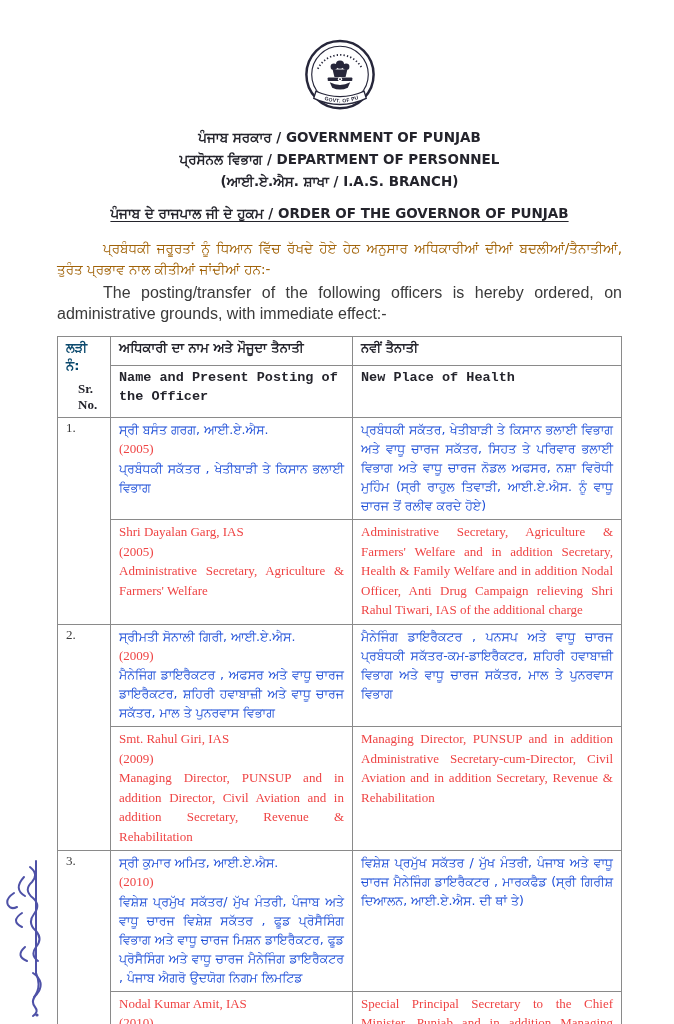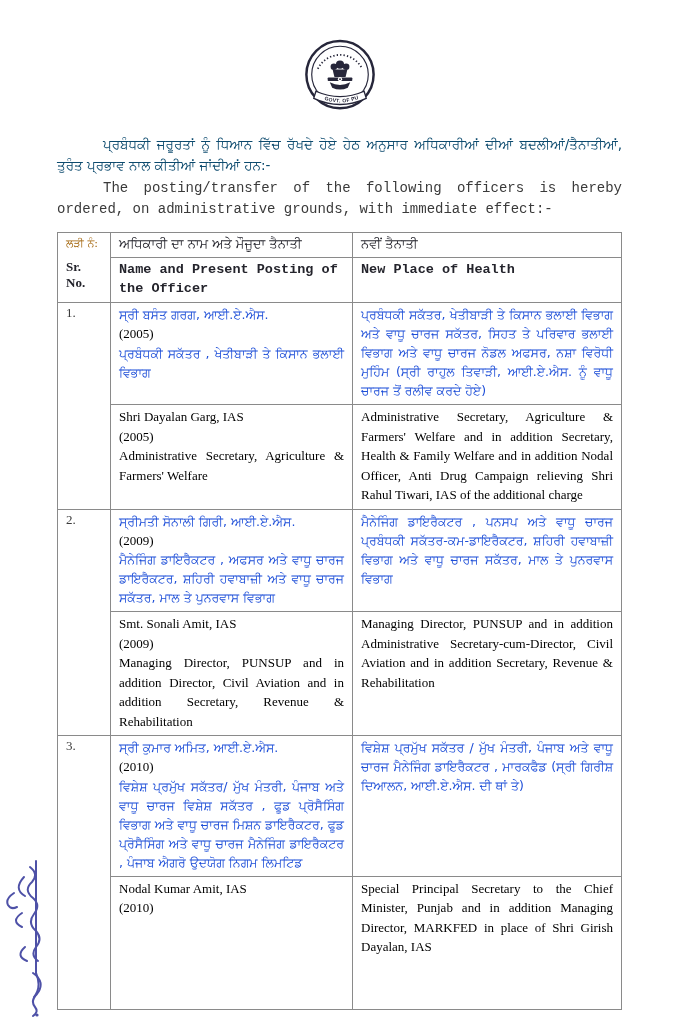--- a/index.html
+++ b/index.html
@@ -21,41 +21,41 @@
 
   
   .hdr { text-align:center; }
   .hdr-line { font-size: 13.5px; font-weight: bold; line-height: 22px; color:#24242c;
               font-family: "DejaVu Sans", "Liberation Serif", sans-serif; }
   .order-line { margin-top: 13px; font-size: 13.5px; font-weight: bold; color:#24242c;
                 text-decoration: underline; text-underline-offset: 3px; }
 
   
   .intro { margin-top: 16px; }
-  .p-pa { font-size: 13.5px; line-height: 21px; text-align: justify; text-indent: 46px; color:#0c4a6e; }
-  .p-en { font-family: Liberation Mono, monospace; font-size: 14px; line-height: 21px;
+  .p-pa { font-size: 13.5px; line-height: 21px; text-align: justify; text-indent: 46px; color:#a16207; }
+  .p-en { font-family: Liberation Sans, sans-serif; font-size: 16px; line-height: 21px;
           text-align: justify; text-indent: 46px; margin-top: 2px; color:#3a3a3a; }
 
   
   table.order-table { border-collapse: collapse; width: 100%; margin-top: 12px; table-layout: fixed; }
   .order-table td { border: 1.5px solid #8a8a8a; vertical-align: top; padding: 2px 8px 4px 8px; }
   .c-sr  { width: 53px; }
   .c-name{ width: 242px; }
 
   .pa-txt { font-size: 12.5px; line-height: 19px; color:#1d4ed8; text-align: justify; }
   .en-txt { font-family:"Liberation Serif", serif; font-size: 13px; line-height: 19.5px;
-            color:#000000; text-align: justify; }
+            color:#ef4444; text-align: justify; }
   .sr-num { font-family:"Liberation Serif", serif; font-size: 13px; color:#3a3a3a; padding-top:4px; }
 
-  .head-pa { font-size: 13px; font-weight: normal; color:#24242c; line-height: 18px; }
+  .head-pa { font-size: 13px; font-weight: bold; color:#24242c; line-height: 18px; }
   .head-en { font-family:Liberation Mono, monospace; font-size: 13.5px; font-weight: bold;
              color:#24242c; line-height: 19px; }
-  .sr-head-pa { font-size: 11px; font-weight: normal; color:#a16207; line-height: 18px; }
+  .sr-head-pa { font-size: 13px; font-weight: bold; color:#0c4a6e; line-height: 18px; }
   .sr-head-en { font-family:"Liberation Serif", serif; font-size: 13px; font-weight: bold;
-                color:#24242c; margin-top: 6px; }
+                color:#24242c; margin-top: 6px; margin-left: 12px; }
 
   
   .ink-note { position: absolute; left: 0px; top: 855px; width: 52px; height: 165px; }
 </style>
 </head>
 <body>
 
 <div class="page">
 
   <div class="emblem-wrap">
@@ -74,20 +74,26 @@
         <path d="M37.5 56.5 q12.5 6.5 25 0 l-3 6.5 q-9.5 4.5 -19 0 z"></path>
       </g>
       <path d="M18 76 q32 15 64 0 l-2.6 -8.6 q-29.4 13 -58.8 0 z" fill="#ffffff" stroke="#26263a" stroke-width="1.6"></path>
       <path id="bannerArc" d="M25 75.5 q25 11 50 0" fill="none" stroke="none"></path>
       <text font-size="6.2" font-weight="bold" fill="#26263a" letter-spacing="0.4" font-family="Liberation Sans, sans-serif">
         <textPath href="#bannerArc" startOffset="6">GOVT. OF PUNJAB</textPath>
       </text>
     </svg>
   </div>
 
+  <div class="hdr">
+    <div class="hdr-line">ਪੰਜਾਬ ਸਰਕਾਰ / GOVERNMENT OF PUNJAB</div>
+    <div class="hdr-line">ਪ੍ਰਸੋਨਲ ਵਿਭਾਗ / DEPARTMENT OF PERSONNEL</div>
+    <div class="hdr-line">(ਆਈ.ਏ.ਐਸ. ਸ਼ਾਖਾ / I.A.S. BRANCH)</div>
+    <div class="order-line">ਪੰਜਾਬ ਦੇ ਰਾਜਪਾਲ ਜੀ ਦੇ ਹੁਕਮ / ORDER OF THE GOVERNOR OF PUNJAB</div>
+  </div>
 
   <div class="intro">
     <div class="p-pa">ਪ੍ਰਬੰਧਕੀ ਜਰੂਰਤਾਂ ਨੂੰ ਧਿਆਨ ਵਿੱਚ ਰੱਖਦੇ ਹੋਏ ਹੇਠ ਅਨੁਸਾਰ ਅਧਿਕਾਰੀਆਂ ਦੀਆਂ ਬਦਲੀਆਂ/ਤੈਨਾਤੀਆਂ, ਤੁਰੰਤ ਪ੍ਰਭਾਵ ਨਾਲ ਕੀਤੀਆਂ ਜਾਂਦੀਆਂ ਹਨ:-</div>
     <div class="p-en">The posting/transfer of the following officers is hereby ordered, on administrative grounds, with immediate effect:-</div>
   </div>
 
   <table class="order-table">
     <colgroup>
         <col class="c-sr">
         <col class="c-name">
@@ -136,21 +142,21 @@
         <div class="pa-txt">ਸ੍ਰੀਮਤੀ ਸੋਨਾਲੀ ਗਿਰੀ, ਆਈ.ਏ.ਐਸ.</div>
         <div class="en-txt">(2009)</div>
         <div class="pa-txt">ਮੈਨੇਜਿੰਗ ਡਾਇਰੈਕਟਰ , ਅਫਸਰ ਅਤੇ ਵਾਧੂ ਚਾਰਜ ਡਾਇਰੈਕਟਰ, ਸ਼ਹਿਰੀ ਹਵਾਬਾਜ਼ੀ ਅਤੇ ਵਾਧੂ ਚਾਰਜ ਸਕੱਤਰ, ਮਾਲ ਤੇ ਪੁਨਰਵਾਸ ਵਿਭਾਗ</div>
       </td>
       <td>
         <div class="pa-txt">ਮੈਨੇਜਿੰਗ ਡਾਇਰੈਕਟਰ , ਪਨਸਪ ਅਤੇ ਵਾਧੂ ਚਾਰਜ ਪ੍ਰਬੰਧਕੀ ਸਕੱਤਰ-ਕਮ-ਡਾਇਰੈਕਟਰ, ਸ਼ਹਿਰੀ ਹਵਾਬਾਜ਼ੀ ਵਿਭਾਗ ਅਤੇ ਵਾਧੂ ਚਾਰਜ ਸਕੱਤਰ, ਮਾਲ ਤੇ ਪੁਨਰਵਾਸ ਵਿਭਾਗ</div>
       </td>
     </tr>
     <tr style="height:100px">
       <td>
-        <div class="en-txt">Smt. Sonali Amit, IAS</div>
+        <div class="en-txt">Smt. Rahul Giri, IAS</div>
         <div class="en-txt">(2009)</div>
         <div class="en-txt">Managing Director, PUNSUP and in addition Director, Civil Aviation and in addition Secretary, Revenue &amp; Rehabilitation</div>
       </td>
       <td>
         <div class="en-txt">Managing Director, PUNSUP and in addition Administrative Secretary-cum-Director, Civil Aviation and in addition Secretary, Revenue &amp; Rehabilitation</div>
       </td>
     </tr>
 
     <tr style="height:117px">
       <td rowspan="2" class="sr-num">3.</td>

